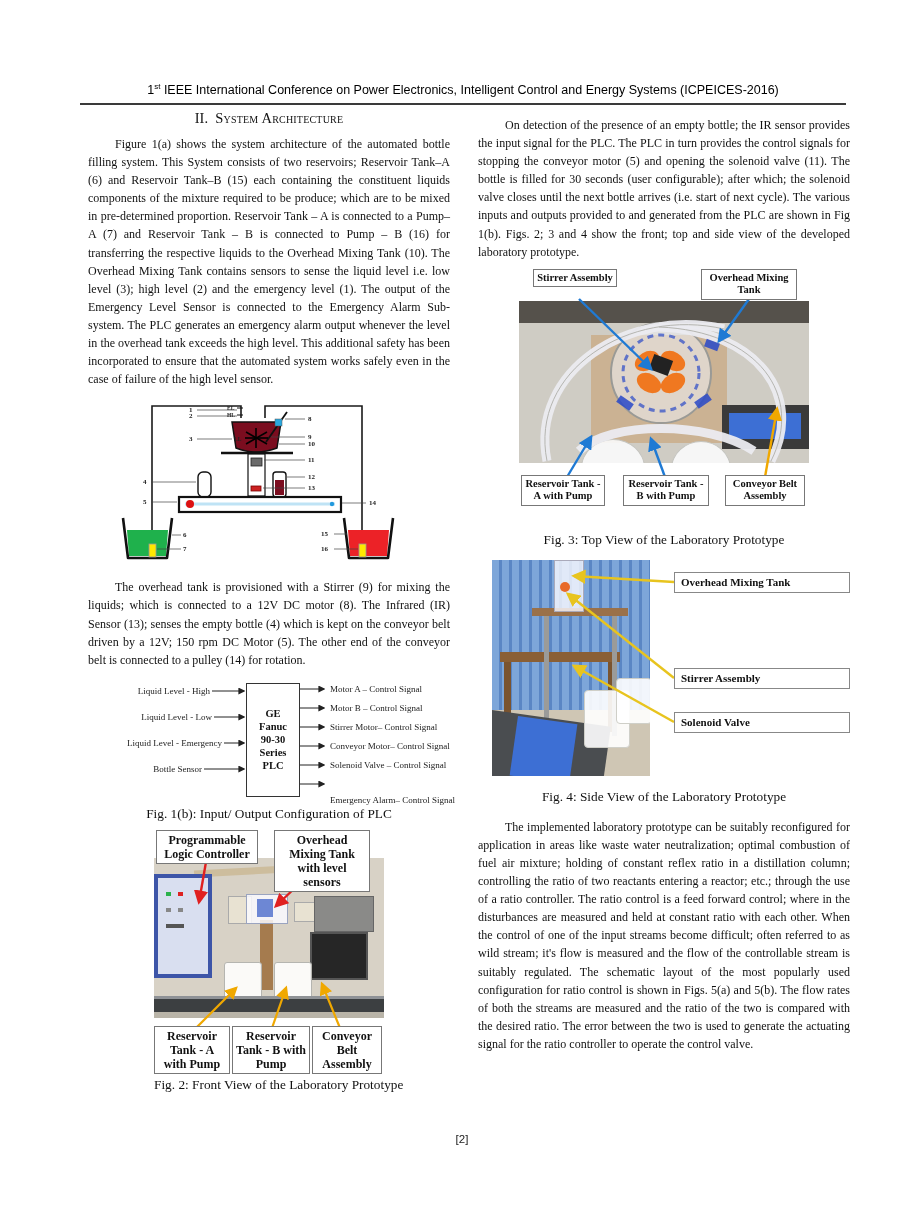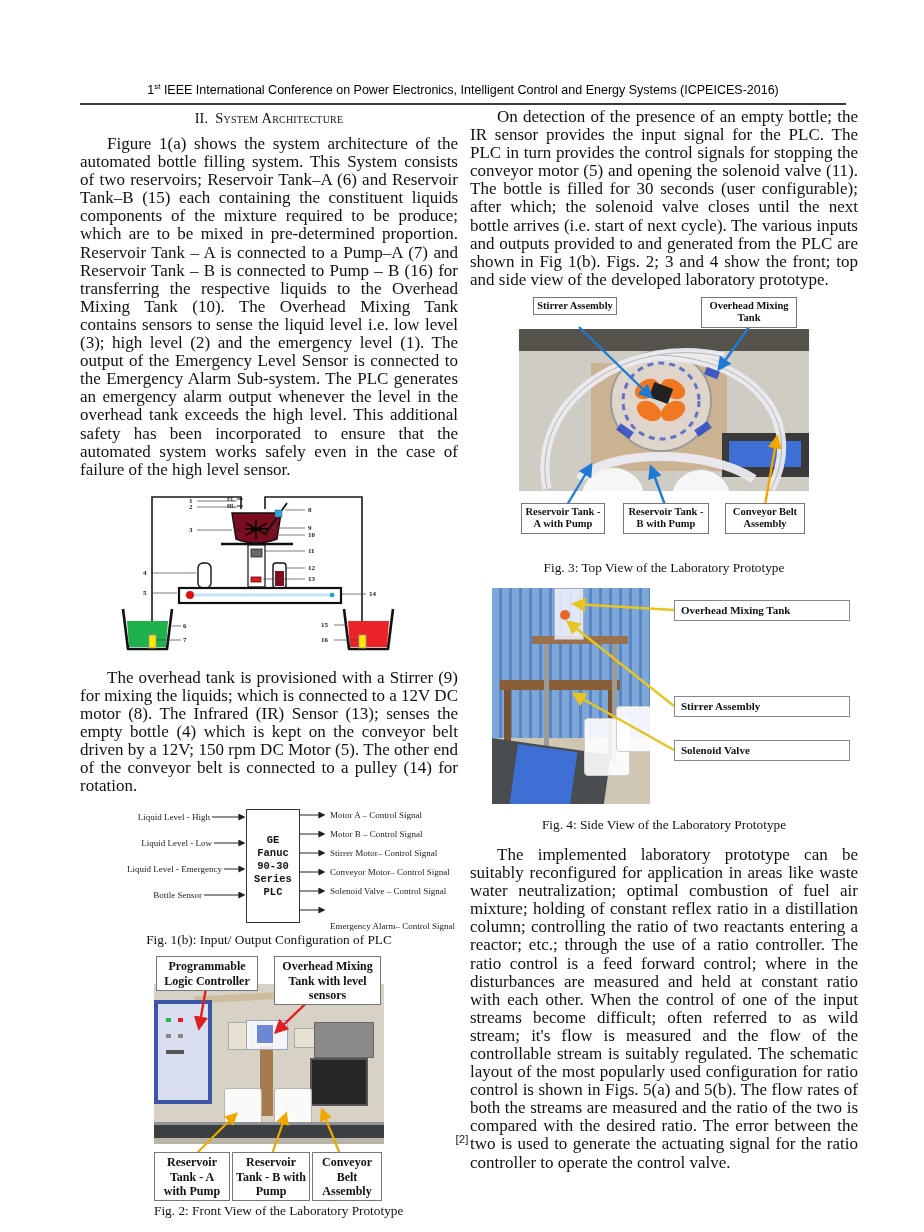--- a/index.html
+++ b/index.html
@@ -9,38 +9,38 @@
   .hdr{position:absolute;left:80px;top:82px;width:766px;text-align:center;
        font-family:"Liberation Sans",sans-serif;font-size:12.5px;color:#000000;}
   .hdr sup{font-size:8px;}
   .hdr-rule{position:absolute;left:80px;top:103px;width:766px;height:0;border-top:2px solid #3a3a3a;}
   
   .col{position:absolute;top:108px;}
   .col-left{left:80px;width:378px;}
   .col-right{left:470px;width:388px;}
   .sec-heading{text-align:center;font-size:14.5px;margin:2px 0 8px 0;}
   .sec-heading .sc{font-variant:small-caps;letter-spacing:.2px;}
-  .para{font-size:17px;line-height:18.1px;text-align:justify;text-indent:27px;margin:0;}
+  .para{font-size:12px;line-height:18.1px;text-align:justify;text-indent:27px;margin:8px;}
   .fig-caption{text-align:center;font-size:13.3px;margin-top:7px;}
   .labelbox{position:absolute;border:1px solid #777;background:#fff;font-weight:bold;
             font-size:10px;line-height:1.18;text-align:center;padding:2px 3px;box-sizing:border-box;}
   .svgabs{position:absolute;left:0;top:0;}
   
   .fig1a-wrap{width:300px;margin:10px auto 0 auto;position:relative;}
   .fig1a{position:relative;width:300px;height:170px;}
   .f1num{position:absolute;font-size:7px;font-weight:bold;color:#222;line-height:7px;}
   .f1mark{position:absolute;font-size:5.5px;font-weight:bold;color:#222;line-height:5px;}
   
   .fig1b-wrap{width:350px;margin:10px auto 0 auto;position:relative;}
   .fig1b{position:relative;width:350px;height:120px;}
   .f1b-in{position:absolute;width:140px;text-align:right;font-size:9px;color:#222;line-height:10px;left:0;}
   .f1b-out{position:absolute;left:236px;font-size:9px;color:#222;line-height:10px;white-space:nowrap;}
   .f1b-box{position:absolute;left:152px;top:4px;width:52px;height:112px;border:1px solid #333;
            display:flex;flex-direction:column;justify-content:center;text-align:center;
-           font-weight:bold;font-size:10.5px;line-height:13px;font-family:Liberation Mono, monospace;}
+           font-weight:bold;font-size:10.5px;line-height:13px;}
   
   .fig2-wrap{width:230px;margin:8px auto 0 auto;position:relative;height:266px;}
   .f2photo{position:absolute;left:0;top:28px;width:230px;height:160px;background:#d8d2c6;overflow:hidden;}
   .f2 .lb{font-size:12px;}
   .f2cab{position:absolute;left:0;top:16px;width:58px;height:104px;background:#d9dff0;border:4px solid #3d55a8;box-sizing:border-box;}
   .f2cab i{position:absolute;width:5px;height:4px;}
   .f2beam{position:absolute;left:40px;top:8px;width:170px;height:7px;background:#cdbd9d;transform:rotate(-3deg);}
   .f2stand{position:absolute;left:106px;top:62px;width:13px;height:70px;background:#a57b4e;}
   .f2tank{position:absolute;left:92px;top:36px;width:40px;height:28px;background:rgba(250,250,255,.85);border:1px solid #9aa4c0;}
   .f2tankin{position:absolute;left:10px;top:4px;width:16px;height:18px;background:#3f63c8;opacity:.75;}
@@ -270,21 +270,21 @@
           <line x1="52" y1="32" x2="45" y2="72" marker-end="url(#mk-red)"></line>
           <line x1="168" y1="32" x2="122" y2="76" marker-end="url(#mk-red)"></line>
         </g>
         <g stroke="#f0a800" stroke-width="2.2" fill="none">
           <line x1="42" y1="198" x2="82" y2="158" marker-end="url(#mk-yel)"></line>
           <line x1="118" y1="198" x2="132" y2="158" marker-end="url(#mk-yel)"></line>
           <line x1="186" y1="198" x2="168" y2="154" marker-end="url(#mk-yel)"></line>
         </g>
       </svg>
       <div class="labelbox lb" style="left:2px;top:0;width:102px">Programmable Logic Controller</div>
-      <div class="labelbox lb" style="left:120px;top:0;width:107px">Overhead Mixing Tank with level sensors</div>
+      <div class="labelbox lb" style="left:120px;top:0;width:96px">Overhead Mixing Tank with level sensors</div>
       <div class="labelbox lb" style="left:0;top:196px;width:76px">Reservoir Tank - A with Pump</div>
       <div class="labelbox lb" style="left:78px;top:196px;width:78px">Reservoir Tank - B with Pump</div>
       <div class="labelbox lb" style="left:158px;top:196px;width:70px">Conveyor Belt Assembly</div>
       <div class="fig-caption" style="position:absolute;left:0;top:240px;width:230px;white-space:nowrap">Fig. 2: Front View of the Laboratory Prototype</div>
     </div>
   </div>
 
   <div class="col col-right">
 
     <p class="para">On detection of the presence of an empty bottle; the IR sensor provides the input signal for the PLC. The PLC in turn provides the control signals for stopping the conveyor motor (5) and opening the solenoid valve (11). The bottle is filled for 30 seconds (user configurable); after which; the solenoid valve closes until the next bottle arrives (i.e. start of next cycle). The various inputs and outputs provided to and generated from the PLC are shown in Fig 1(b). Figs. 2; 3 and 4 show the front; top and side view of the developed laboratory prototype.</p>

